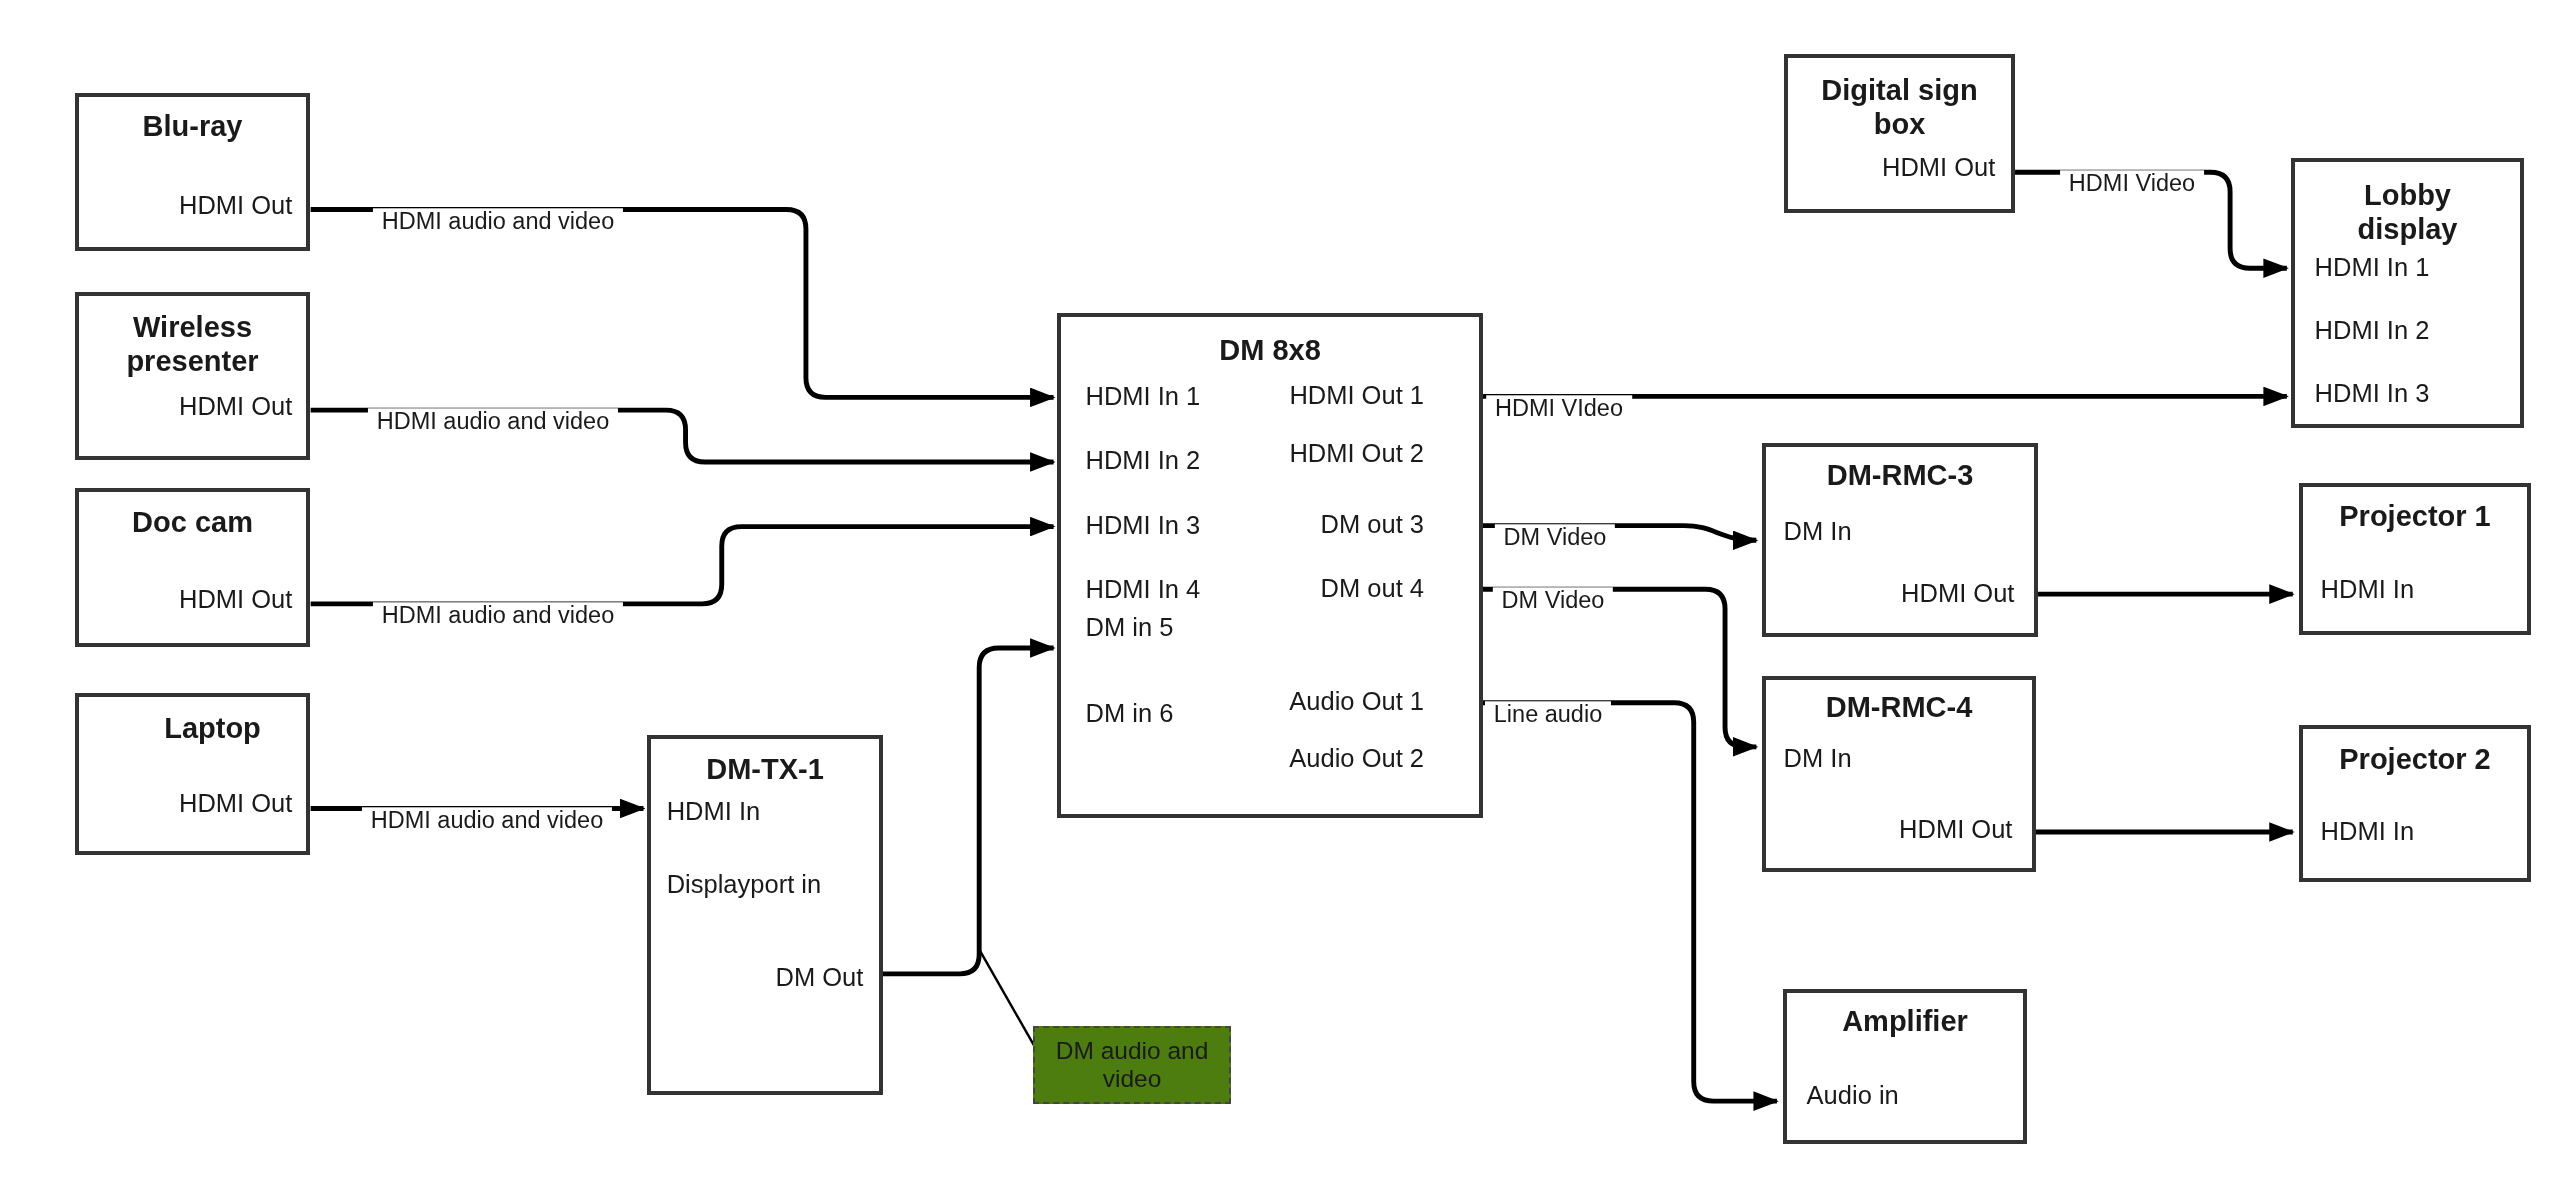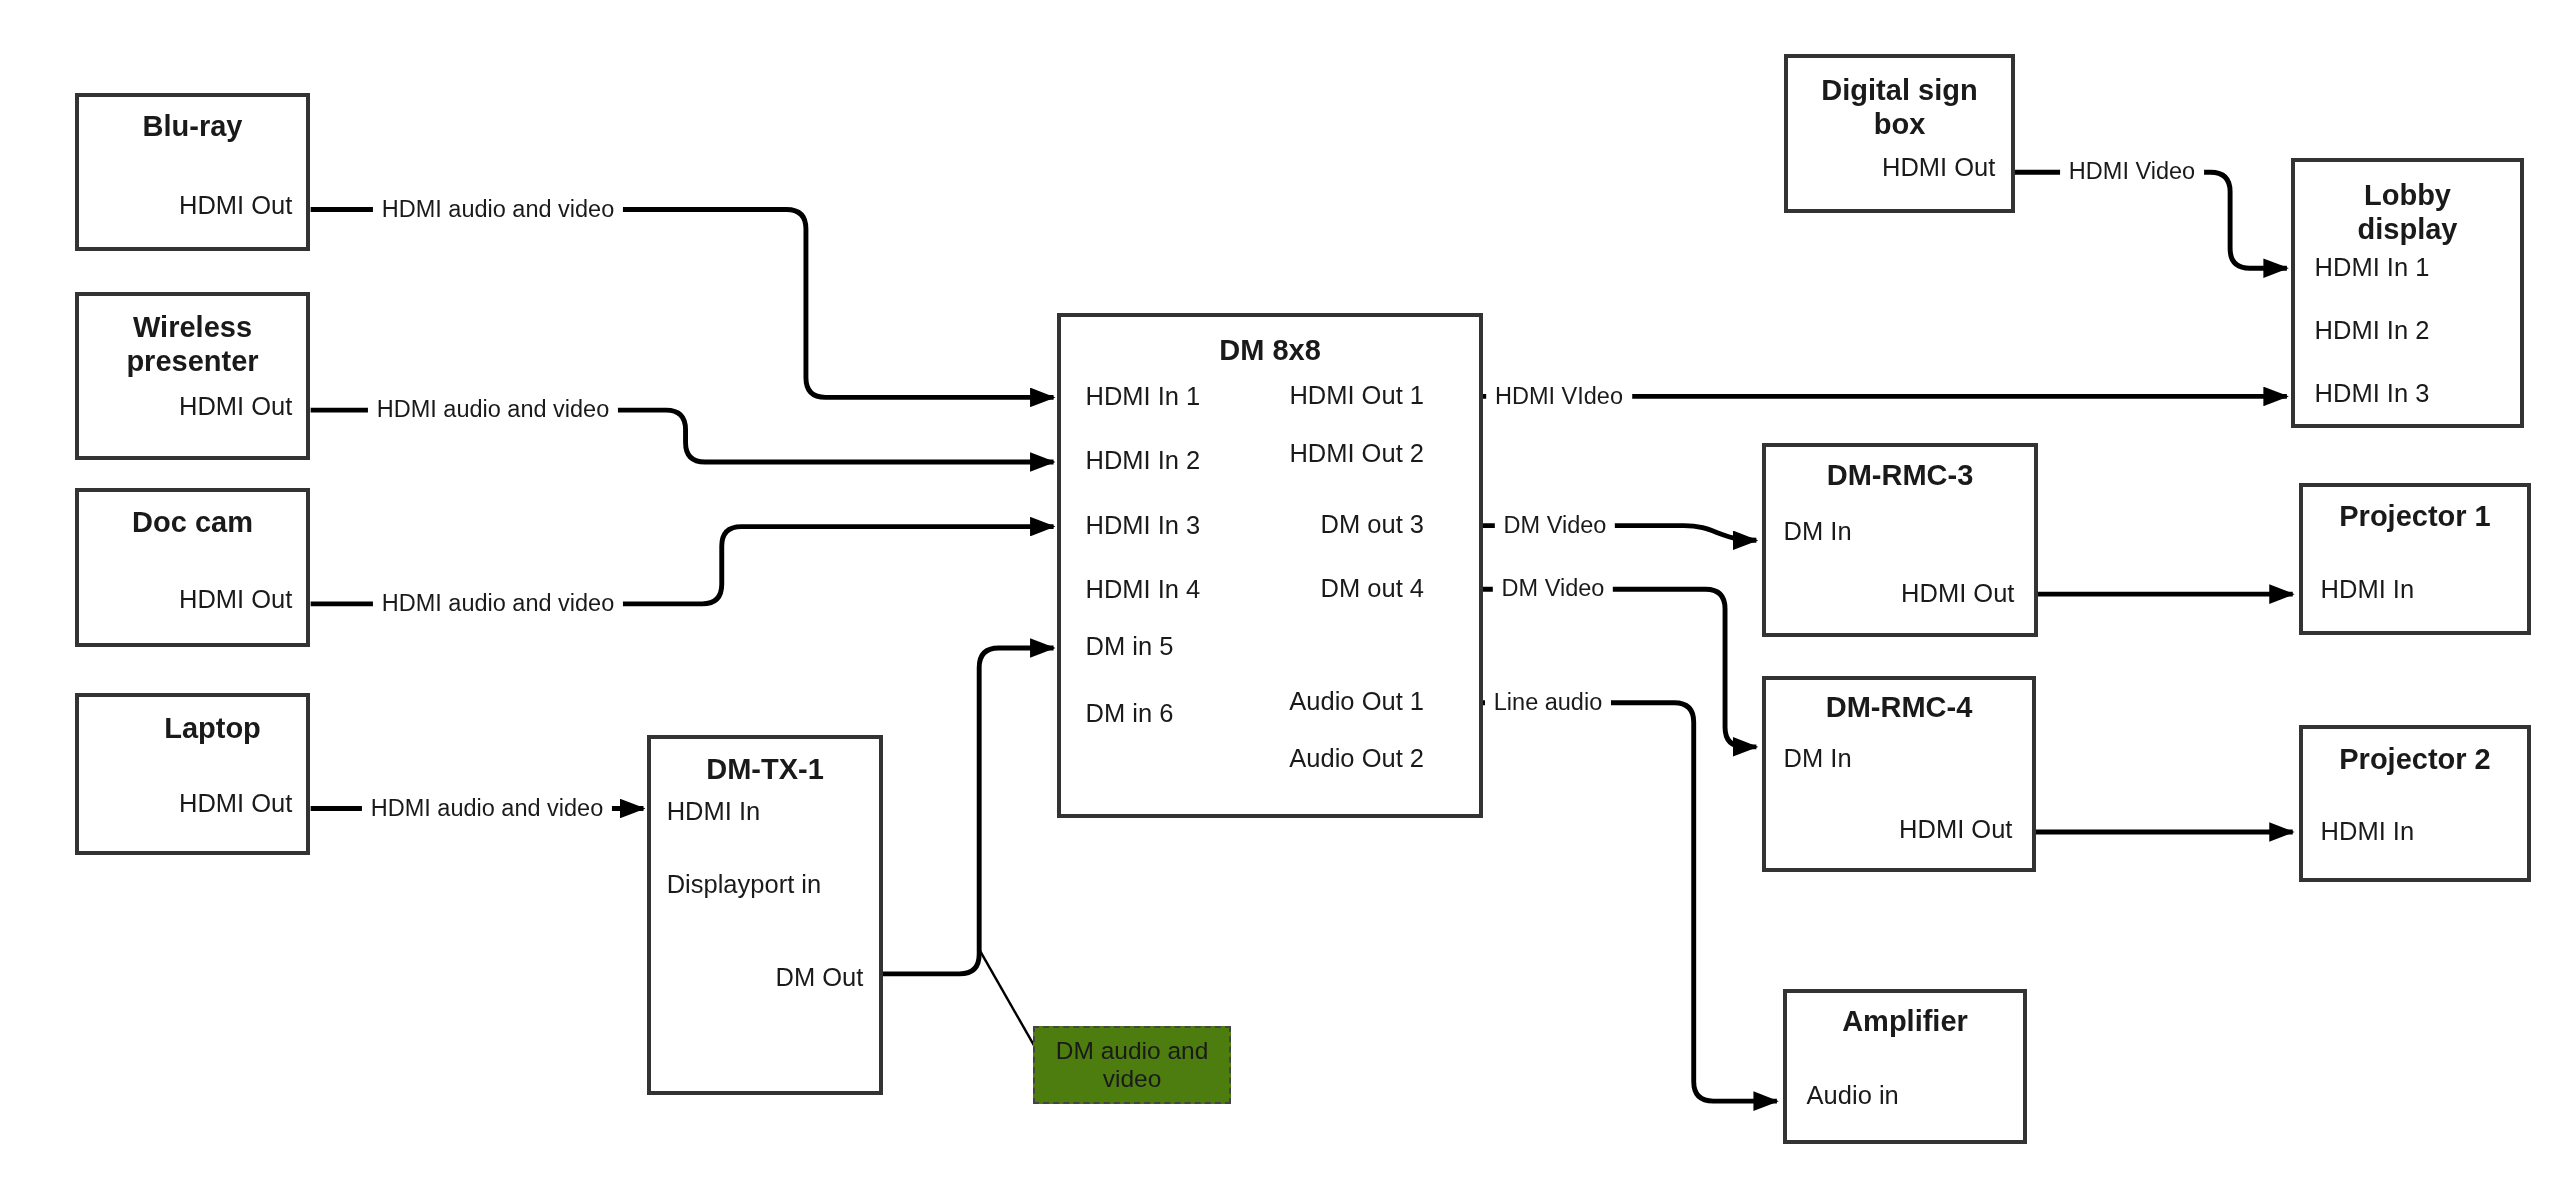--- a/index.html
+++ b/index.html
@@ -7,21 +7,21 @@
     width:2576px;height:1201px;position:relative;background:#ffffff;
     font-family:"Liberation Sans", sans-serif;color:#1a1a1a;overflow:hidden;
   }
   #wires{position:absolute;left:0;top:0;width:2576px;height:1201px;}
   .box{position:absolute;border:4.9px solid #333;background:#ffffff;box-sizing:border-box;}
   .box-title{position:absolute;left:0;right:0;text-align:center;font-weight:bold;
     font-size:29px;line-height:34px;white-space:nowrap;}
   .port{position:absolute;font-size:25.5px;line-height:29px;white-space:nowrap;}
   .port.r{text-align:right;}
   .wlabel{position:absolute;transform:translate(-50%,-50%);background:#ffffff;
-    padding:0 8.8px;font-size:23.5px;line-height:27.4px;white-space:nowrap;}
+    padding:0 8.8px;font-size:23.5px;line-height:27.4px;white-space:nowrap;margin-top:12px;}
   .callout{position:absolute;border:2px dashed #444;background:#4d7c0f;box-sizing:border-box;
     text-align:center;font-size:24.5px;line-height:28px;padding-top:8.8px;}
 </style>
 </head>
 <body>
 
 <svg id="wires" viewBox="0 0 2631 1227" xmlns="http://www.w3.org/2000/svg">
   <defs>
     <marker id="arr" viewBox="0 0 26 20" refX="24" refY="10" markerWidth="26" markerHeight="20" markerUnits="userSpaceOnUse" orient="auto">
       <path d="M0,0 L26,10 L0,20 Z" fill="#000"></path>
@@ -83,21 +83,21 @@
 </div>
 
 <div class="box" style="left:1057px;top:313px;width:426px;height:505px;">
   <div class="box-title" style="top:15.7px;">
     <div>DM 8x8</div>
   </div>
   <div class="port" style="left:24.5px;top:65px;">HDMI In 1</div>
   <div class="port" style="left:24.5px;top:129px;">HDMI In 2</div>
   <div class="port" style="left:24.5px;top:194px;">HDMI In 3</div>
   <div class="port" style="left:24.5px;top:258px;">HDMI In 4</div>
-  <div class="port" style="left:24.5px;top:315px;">DM in 5</div>
+  <div class="port" style="left:24.5px;top:296px;">DM in 5</div>
   <div class="port" style="left:24.5px;top:382px;">DM in 6</div>
   <div class="port r" style="right:55px;top:64px;">HDMI Out 1</div>
   <div class="port r" style="right:55px;top:122px;">HDMI Out 2</div>
   <div class="port r" style="right:55px;top:193px;">DM out 3</div>
   <div class="port r" style="right:55px;top:257px;">DM out 4</div>
   <div class="port r" style="right:55px;top:370px;">Audio Out 1</div>
   <div class="port r" style="right:55px;top:427px;">Audio Out 2</div>
 </div>
 
 <div class="box" style="left:1784px;top:54px;width:231px;height:159px;">

